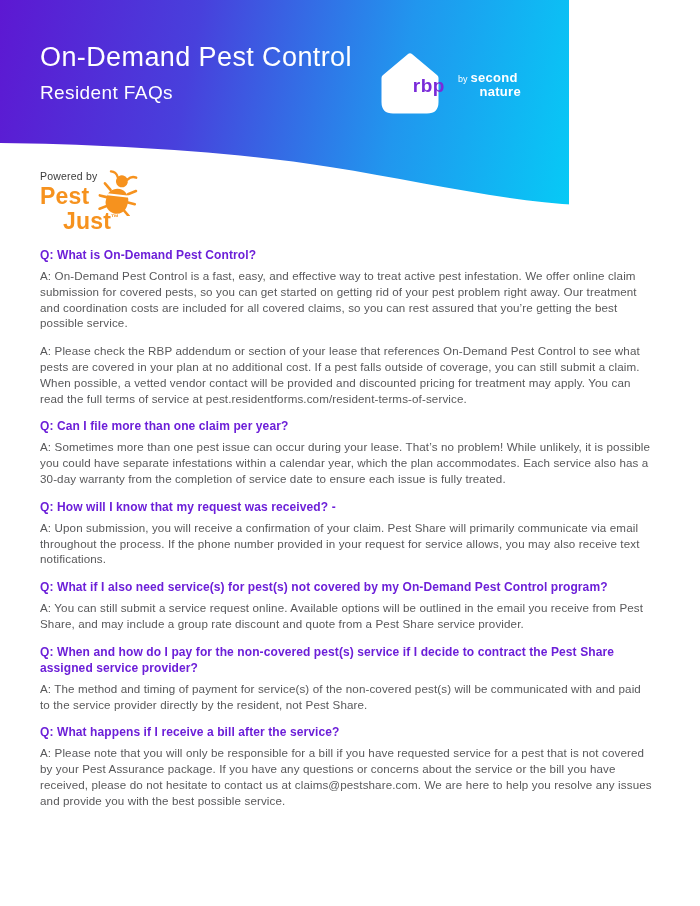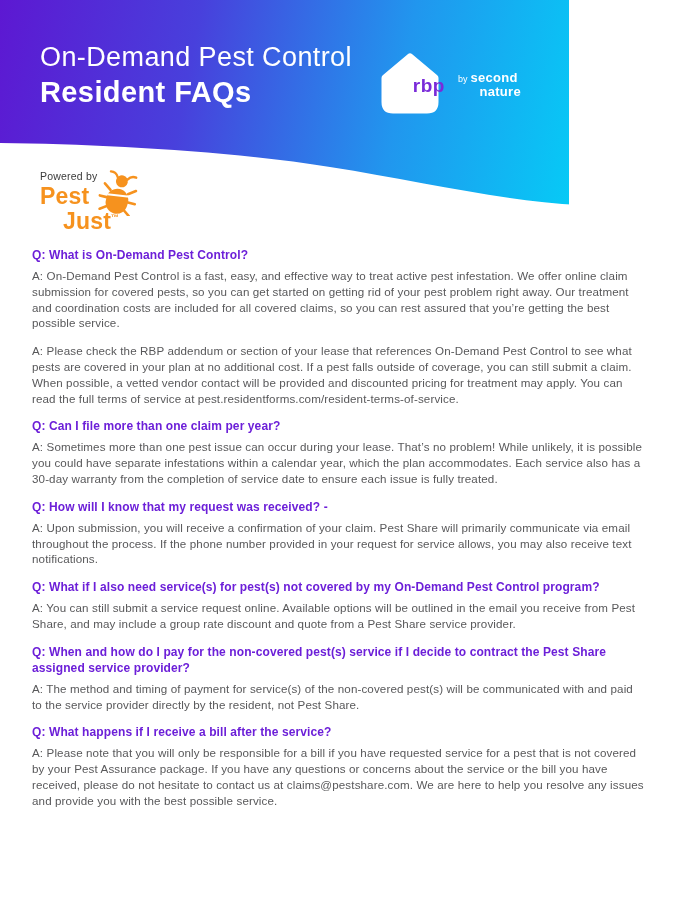--- a/index.html
+++ b/index.html
@@ -9,42 +9,42 @@
     font-family:"Liberation Sans","DejaVu Sans",sans-serif;
   }
   
   .banner {
     position:relative; width:569px; height:230px;
     background:linear-gradient(101deg,#5D18D2 0%,#4840DC 33%,#2196EE 68%,#06CBF6 100%);
   }
   .wave { position:absolute; left:0; bottom:0; width:700px; height:95px; display:block; }
   .title-block { position:absolute; left:40px; top:40px; color:#ffffff; }
   .title-line1 { font-size:27px; font-weight:400; letter-spacing:.4px; line-height:35px; }
-  .title-line2 { font-size:29px; font-weight:700; letter-spacing:.4px; line-height:35px; }
+  .title-line2 { font-size:19px; font-weight:400; letter-spacing:.4px; line-height:35px; }
   
   .brand-row { position:absolute; right:48px; top:50px; display:flex; align-items:center; gap:13px; }
   .rbp-mark { position:relative; width:70px; height:70px; }
   .rbp-mark svg { position:absolute; left:0; top:0; }
   .rbp-text {
     position:absolute; left:0; top:25px; width:70px; text-align:right;
     font-size:19px; font-weight:700; color:#7A2BD9; letter-spacing:.5px;
   }
   .sn { display:flex; color:#ffffff; }
   .by { font-size:9px; font-weight:400; margin:3px 3px 0 0; }
   .sn-words { font-size:13px; font-weight:700; line-height:14px; letter-spacing:.3px; }
   .sn-words .n2 { margin-left:9px; }
   
   .pestshare { position:absolute; left:40px; top:170px; width:140px; z-index:3; }
   .powered-label { font-size:10.5px; color:#3A3A3A; letter-spacing:.2px; margin-bottom:3px; }
   .ps-word1, .ps-word2 { font-size:23px; font-weight:800; color:#F6921E; line-height:22px; letter-spacing:.2px; }
   .ps-word2 { margin-left:23px; }
   .ps-tm { font-size:8px; vertical-align:super; font-weight:700; }
   .bug { position:absolute; left:58px; top:0px; }
   
-  .content { padding:17px 48px 0 32px; }
+  .content { padding:17px 48px 0 40px; }
   .qa { margin-bottom:12px; }
   .q {
     color:#6C1FD8; font-size:12px; font-weight:700;
     line-height:16px; letter-spacing:.1px; margin-bottom:5px;
   }
   .a {
     color:#58585A; font-size:11.6px; font-weight:400;
     line-height:15.8px; letter-spacing:.12px; max-width:614px;
   }
 </style>

